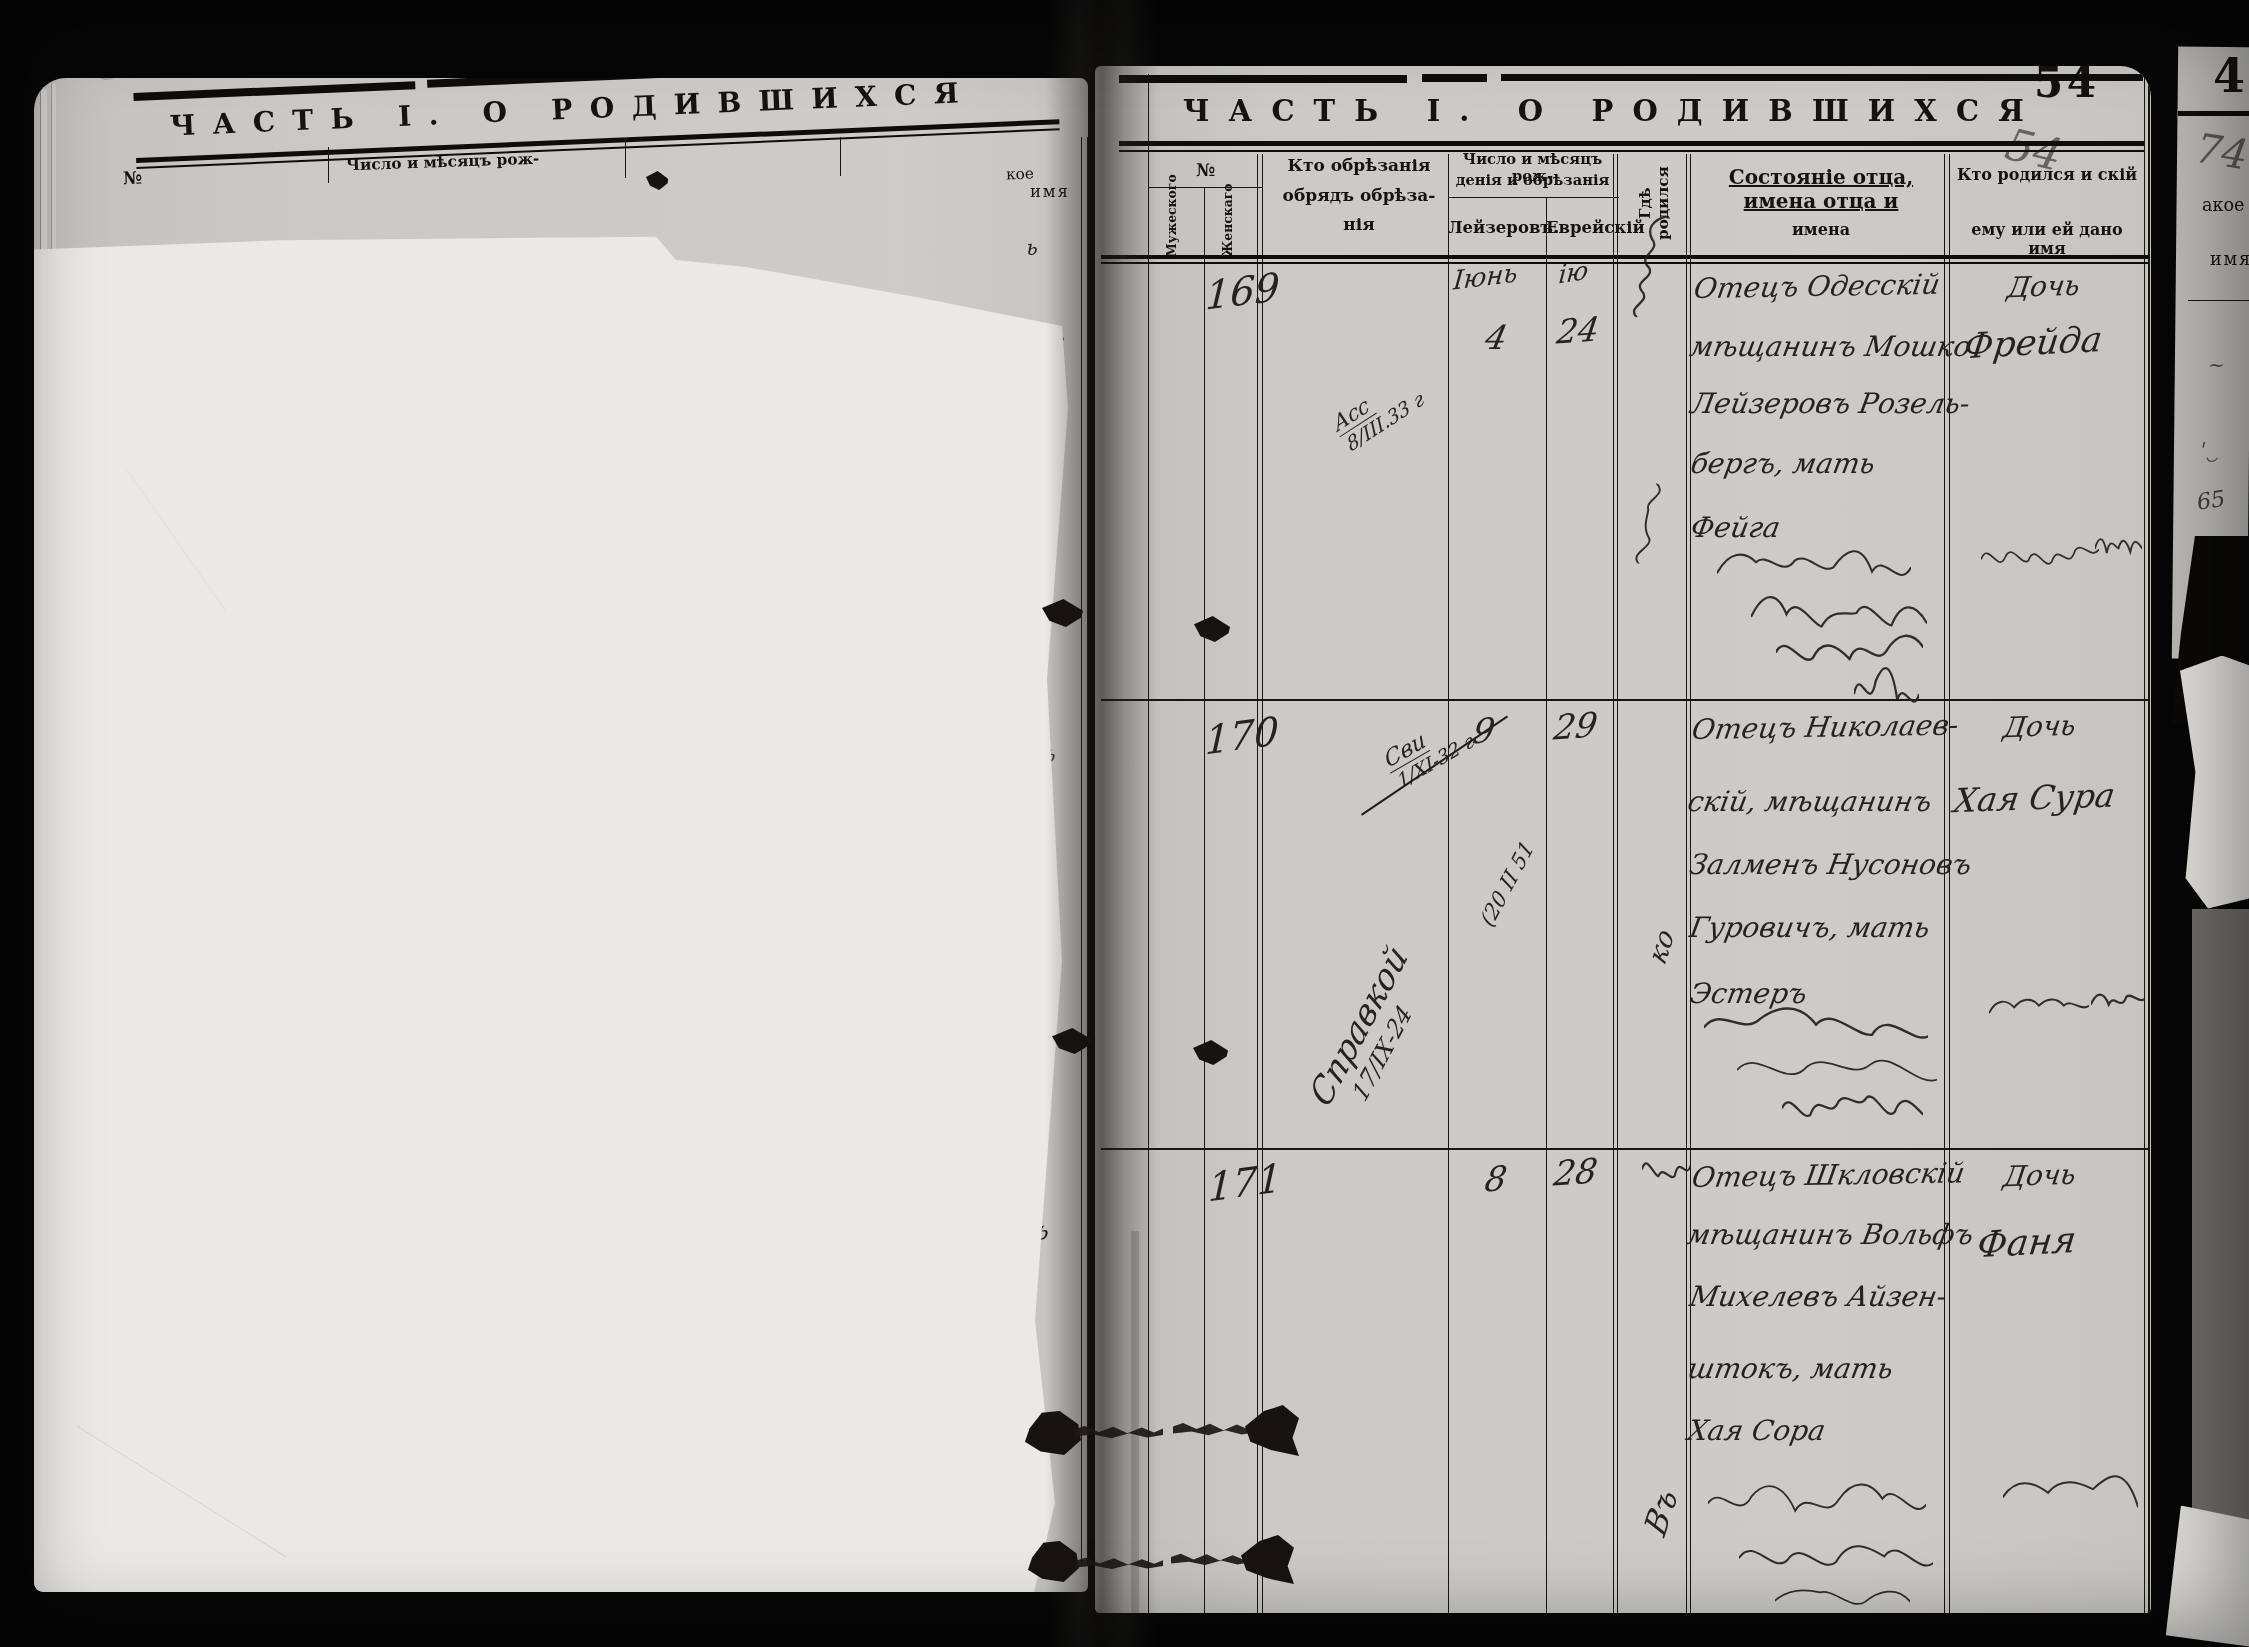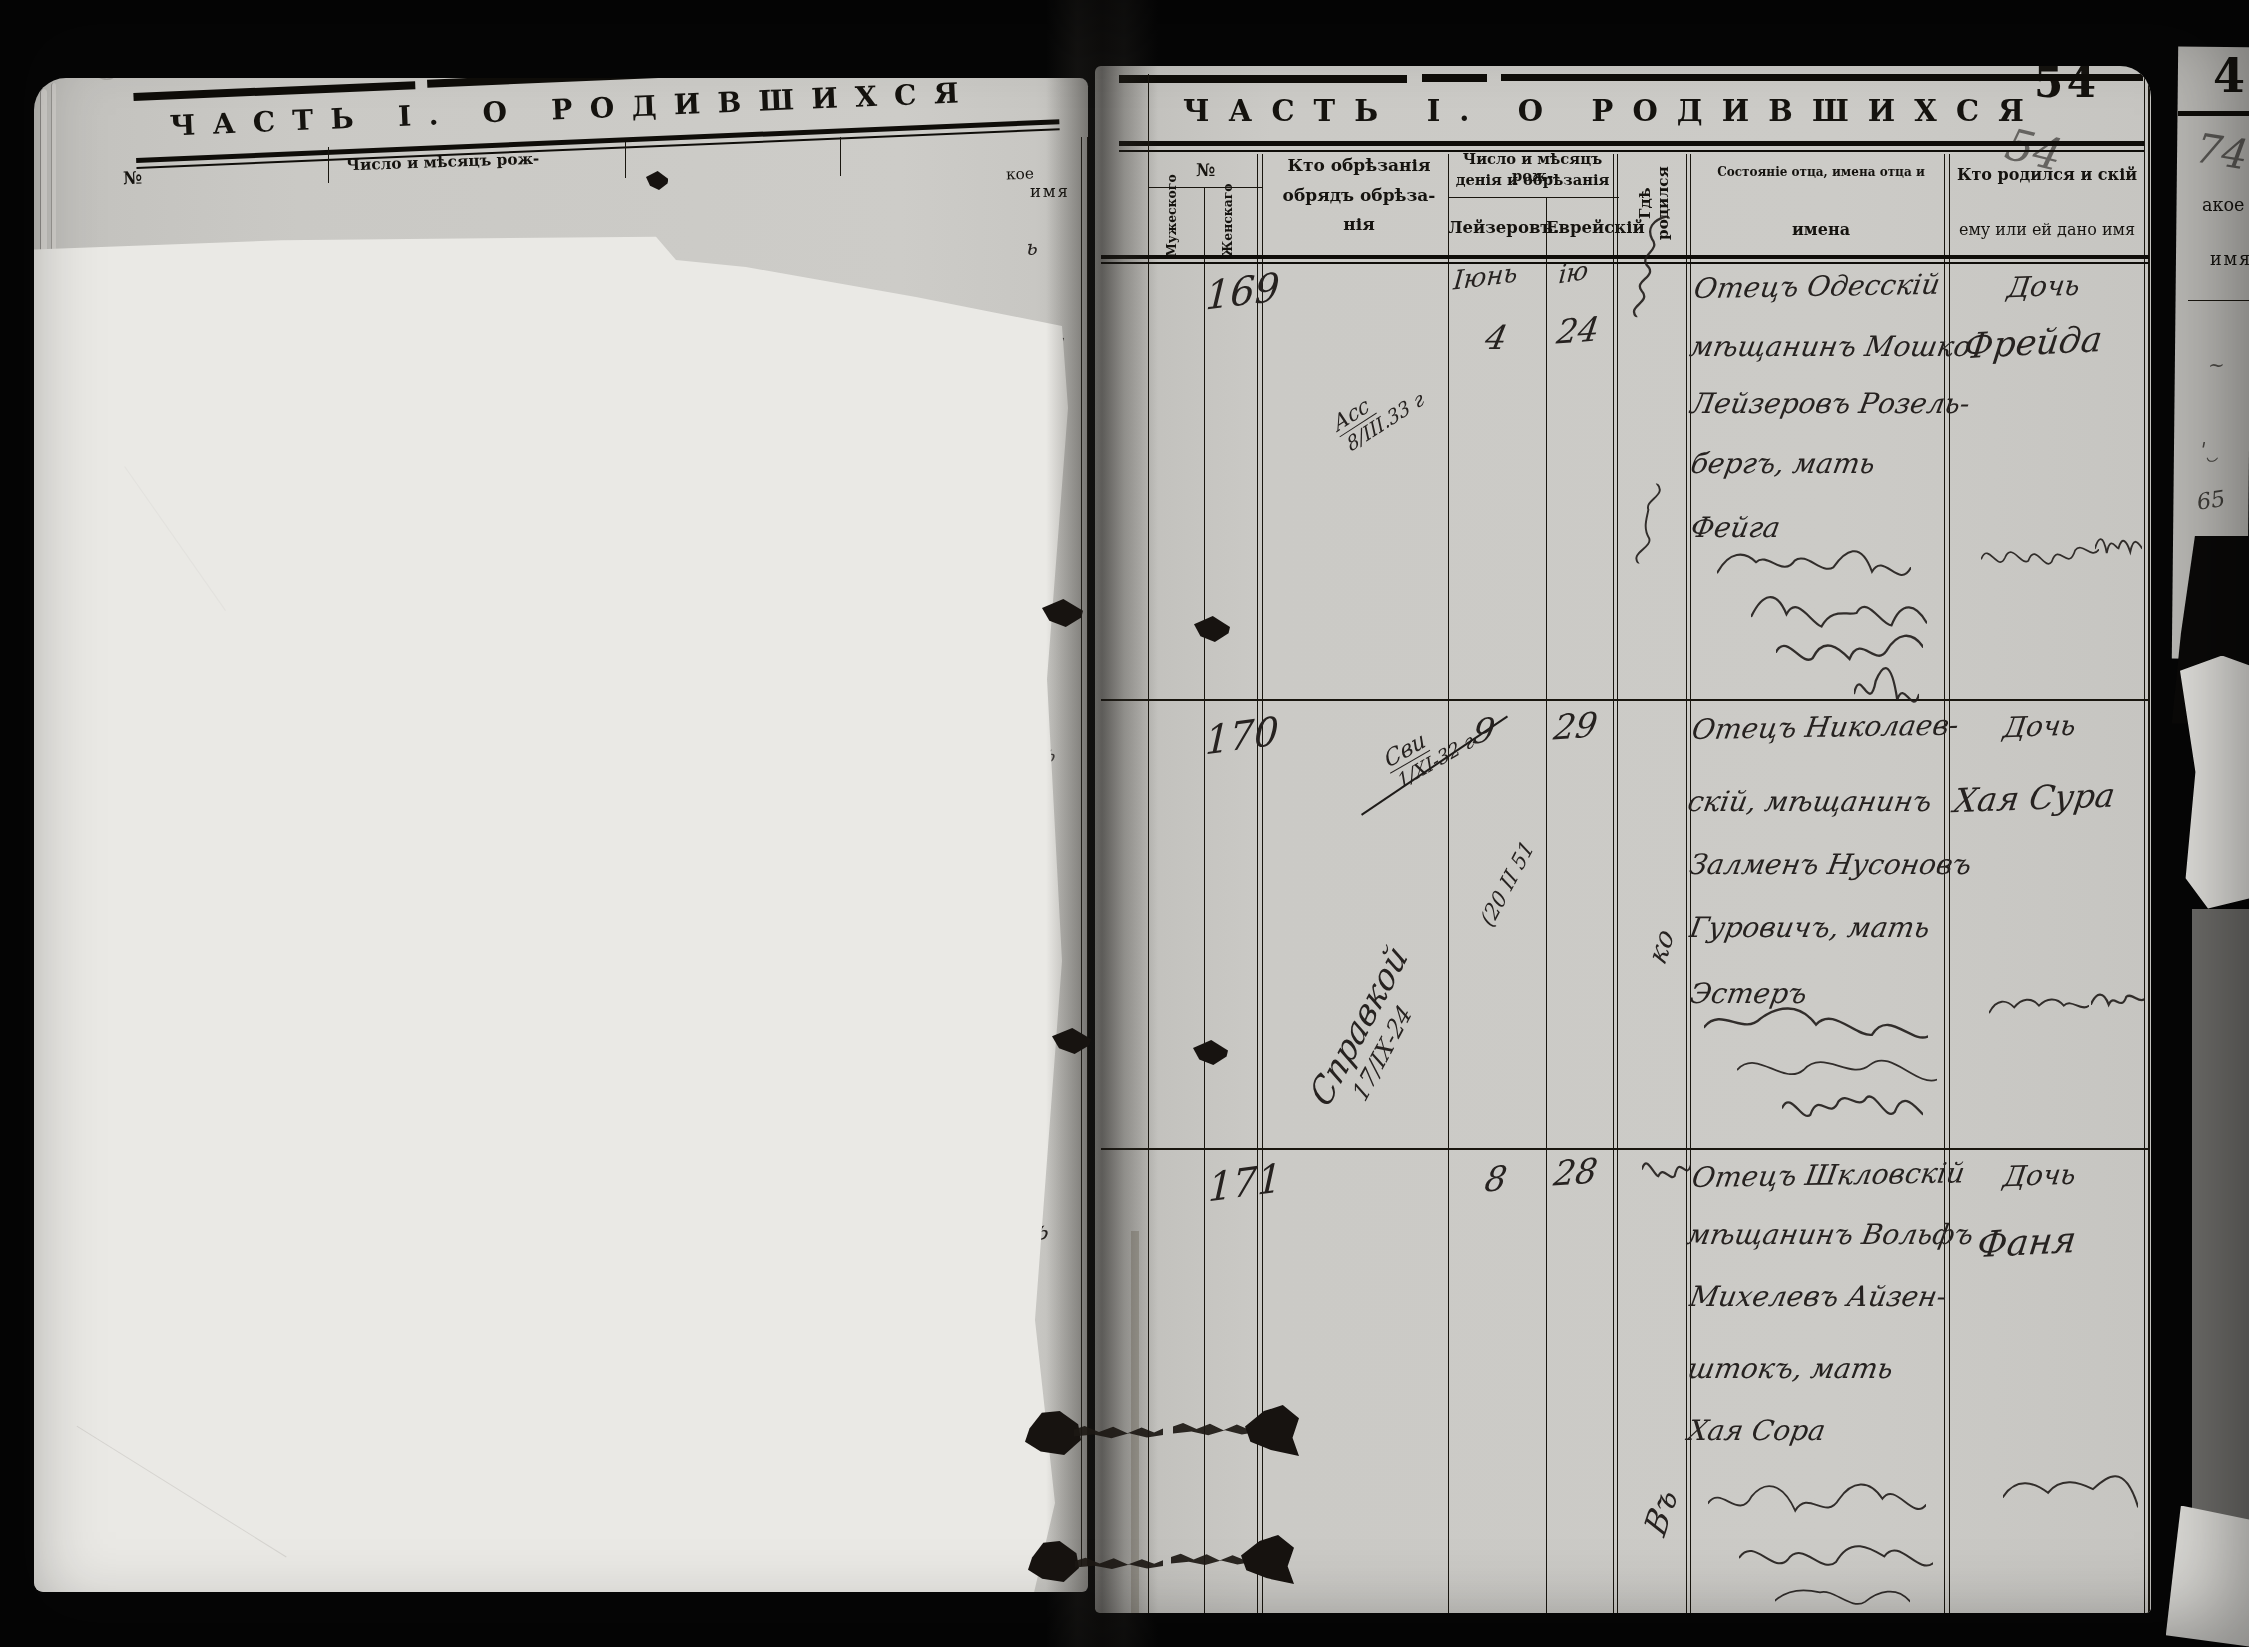--- a/index.html
+++ b/index.html
@@ -133,25 +133,25 @@
     <div class="pt" style="left:176px;top:148px;width:176px;text-align:center;font-size:17px;font-weight:bold;">нія</div>
 
     <div class="pt" style="left:353px;top:84px;width:169px;text-align:center;font-size:14.7px;font-weight:bold;">Число и мѣсяцъ рож-</div>
     <div class="pt" style="left:353px;top:105px;width:169px;text-align:center;font-size:14.7px;font-weight:bold;">денія и обрѣзанія</div>
     <div class="hl" style="left:353px;top:131px;width:171px;"></div>
     <div class="pt" style="left:353px;top:152px;width:98px;text-align:center;font-size:16.5px;font-weight:bold;">Лейзеровъ.</div>
     <div class="pt" style="left:451px;top:152px;width:72px;text-align:center;font-size:16.5px;font-weight:bold;">Еврейскій</div>
 
     <div class="pt vpt" style="left:541px;top:87px;height:101px;font-size:15.3px;font-weight:bold;">Гдѣ родился</div>
 
-    <div class="pt" style="left:596px;top:99px;width:260px;text-align:center;font-size:12px;font-weight:bold;">Состояніе отца, имена отца и</div>
+    <div class="pt" style="left:596px;top:99px;width:260px;text-align:center;font-size:20px;font-weight:bold;text-decoration:underline;">Состояніе отца, имена отца и</div>
     <div class="pt" style="left:596px;top:154px;width:260px;text-align:center;font-size:16px;font-weight:bold;">имена</div>
 
     <div class="pt" style="left:855px;top:99px;width:194px;text-align:center;font-size:16px;font-weight:bold;">Кто родился и скій</div>
-    <div class="pt" style="left:855px;top:154px;width:194px;text-align:center;font-size:16px;font-weight:normal;">ему или ей дано имя</div>
+    <div class="pt" style="left:855px;top:154px;width:194px;text-align:center;font-size:16px;font-weight:bold;">ему или ей дано имя</div>
 
     <div class="vl" style="left:53px;top:8.2px;height:1539px;"></div>
     <div class="vl" style="left:109px;top:121px;height:1426px;"></div>
     <div class="vl" style="left:162px;top:88px;height:1459px;"></div>
     <div class="vl" style="left:167px;top:88px;height:1459px;"></div>
     <div class="vl" style="left:353px;top:88px;height:1459px;"></div>
     <div class="vl" style="left:451px;top:131px;height:1416px;"></div>
     <div class="vl" style="left:518px;top:88px;height:1459px;"></div>
     <div class="vl" style="left:522px;top:88px;height:1459px;"></div>
     <div class="vl" style="left:591px;top:88px;height:1459px;"></div>

